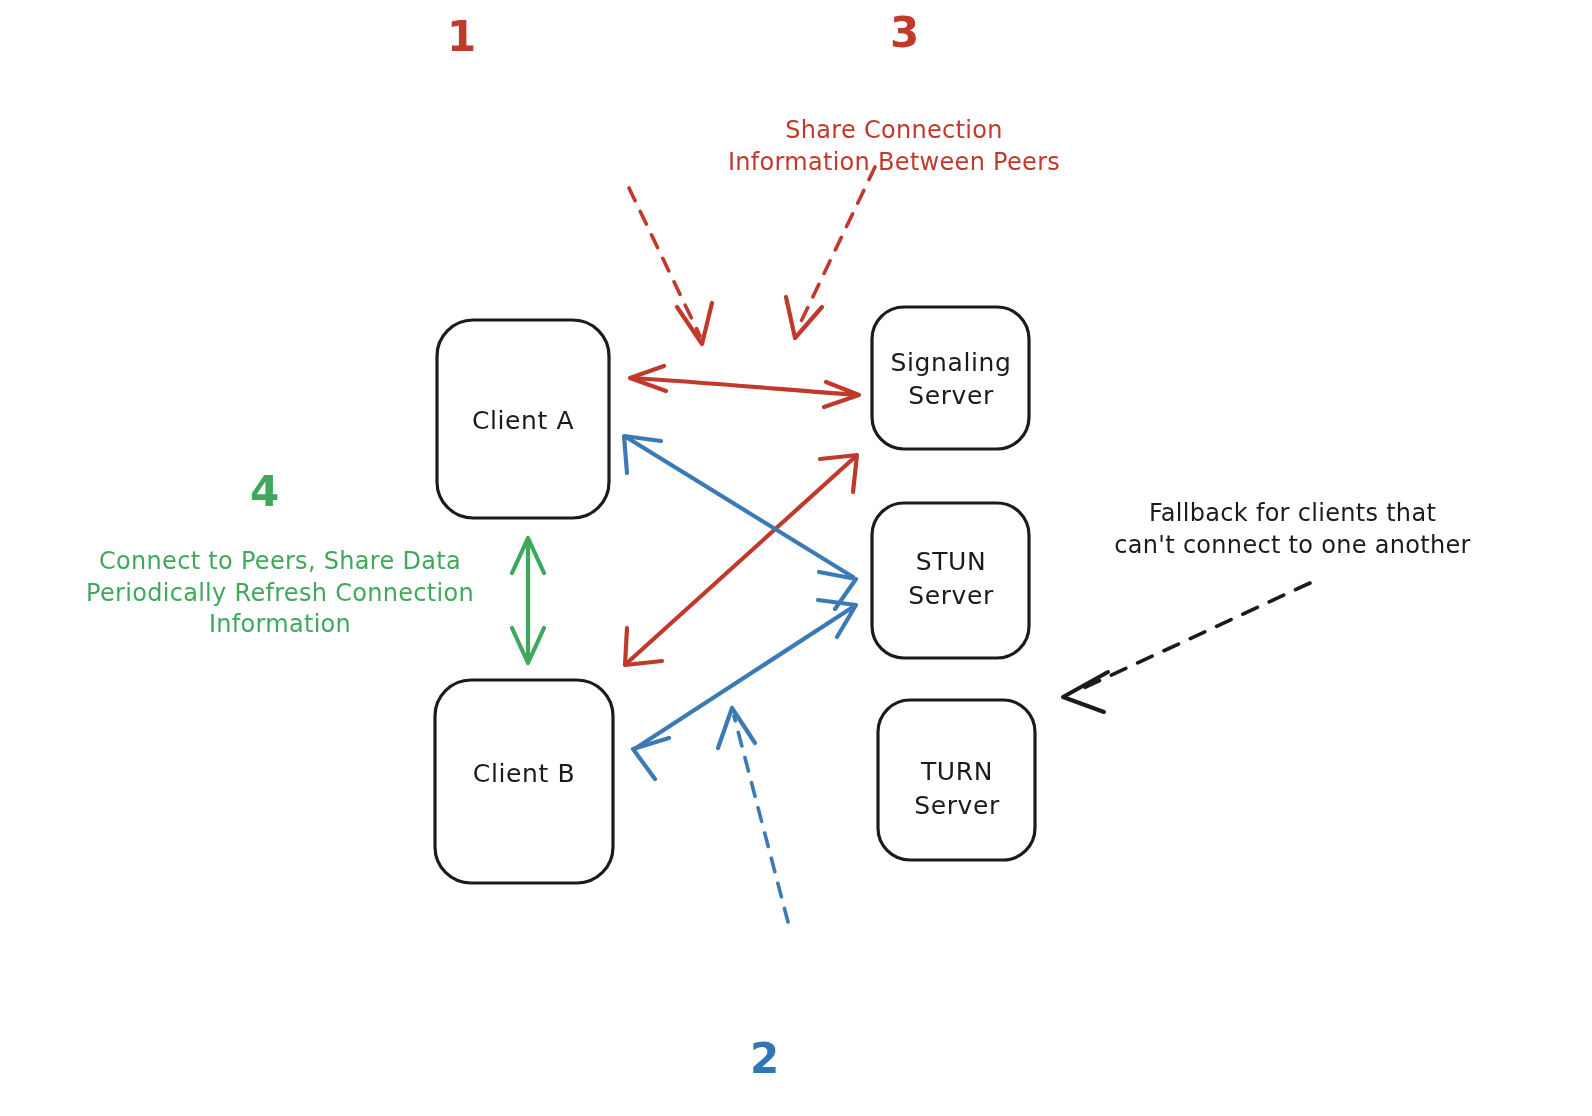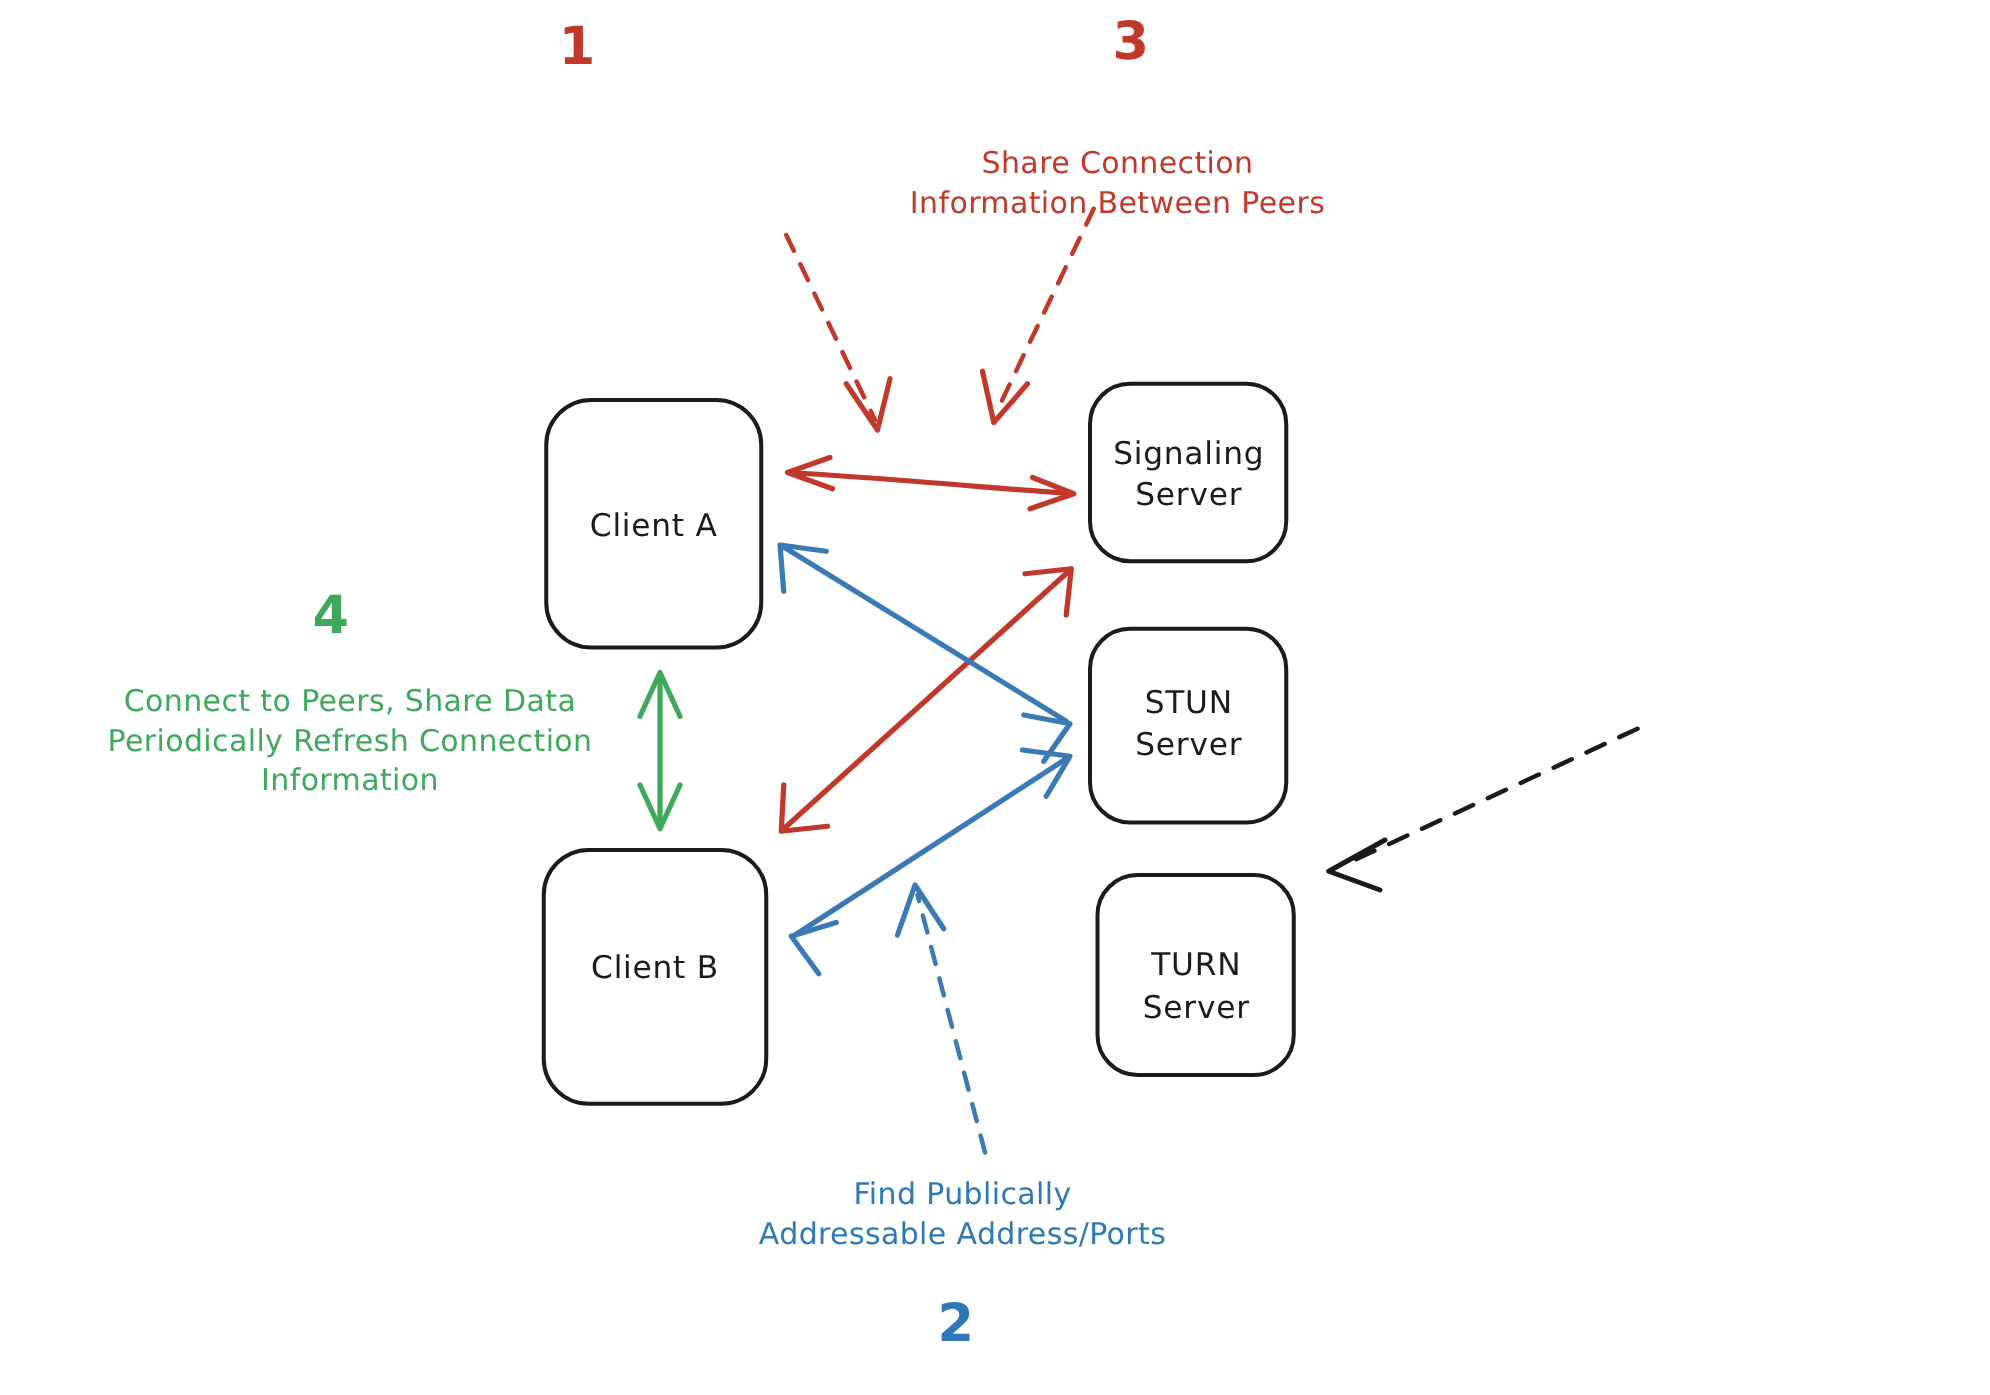--- a/index.html
+++ b/index.html
@@ -170,18 +170,18 @@
 
   <div class="step-num c-red" style="left:890px; top:8px;">3</div>
   <div class="anno anno-text c-red ta-center" style="left:708px; top:79px; width:372px;margin-top:36px;">Share Connection
 Information Between Peers</div>
 
   <div class="step-num c-green" style="left:250px; top:467px;">4</div>
   <div class="anno anno-text c-green ta-center" style="left:60px; top:546px; width:440px;">Connect to Peers, Share Data
 Periodically Refresh Connection
 Information</div>
 
-  <div class="anno anno-text c-blue ta-center" style="left:575px; top:940px; width:390px;">Find Publically
-Addressable Address/Ports</div>
   <div class="step-num c-blue" style="left:750px; top:1034px;">2</div>
 
+  <div class="anno anno-text c-black ta-center" style="left:1085px; top:498px; width:415px;">Fallback for clients that
+can't connect to one another</div>
 
 </div>
 
 </body></html>

